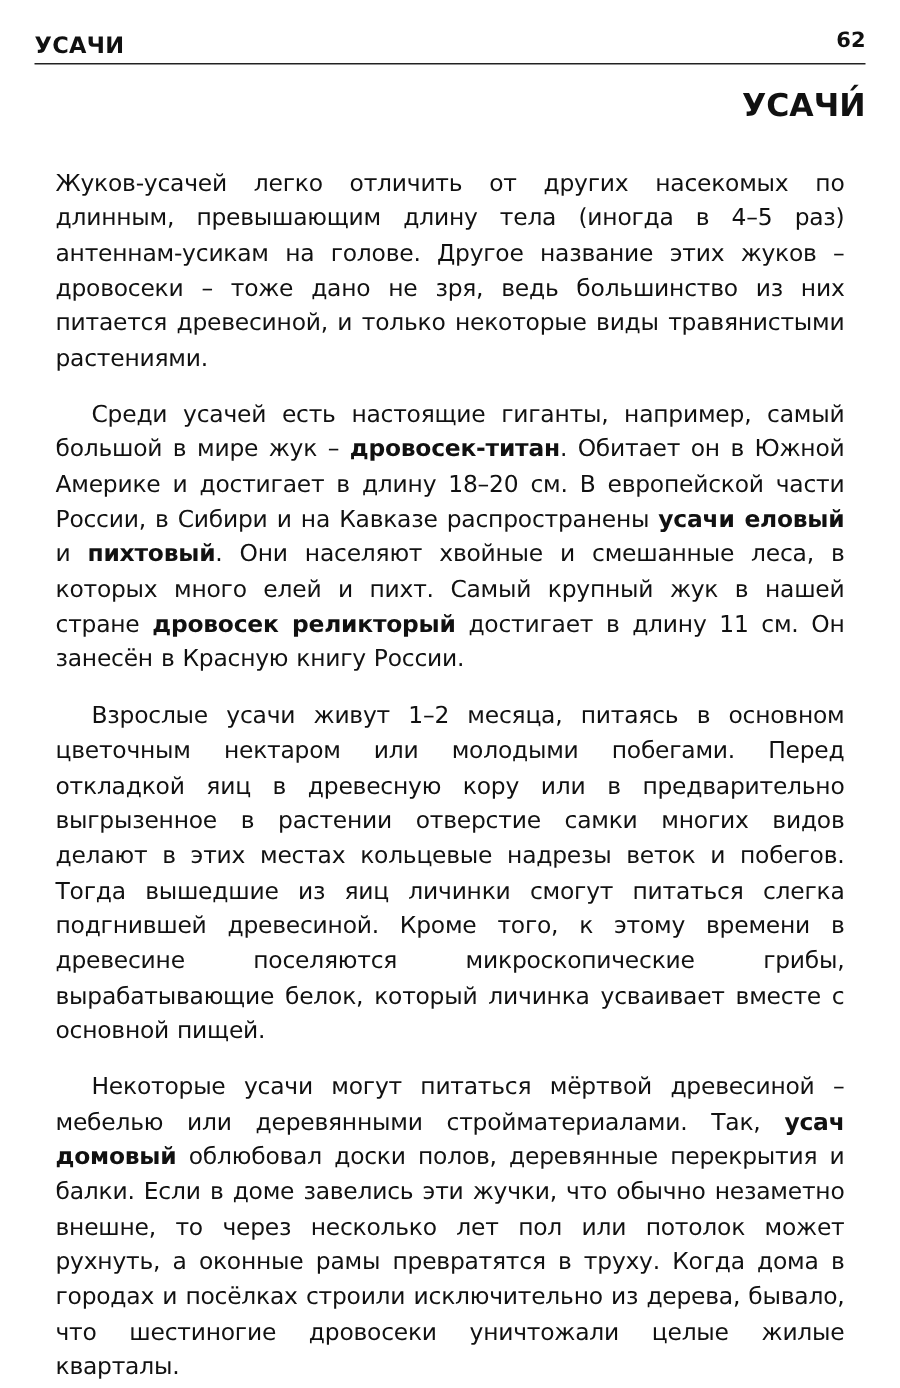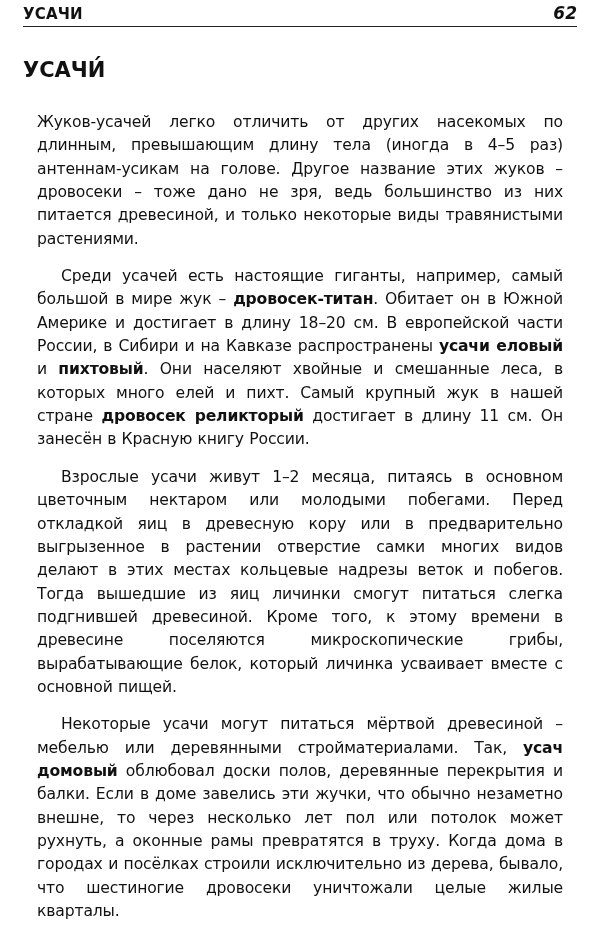--- a/index.html
+++ b/index.html
@@ -1,26 +1,26 @@
 <!DOCTYPE html>
 <html><head>
 <meta charset="utf-8">
 <style>
   html, body { margin: 0; padding: 0; background: #ffffff; }
   body { width: 600px; height: 925px; overflow: hidden; position: relative; color: #111; }
   .page { position: absolute; left: 23px; top: 0; width: 554px; }
   .running-head {
-    position: absolute; left: 0; top: 4px; width: 554px; height: 22px;
+    position: absolute; left: 0; top: 20px; width: 554px; height: 22px;
     border-bottom: 1.5px solid #222;
     font-family: "DejaVu Sans", sans-serif; font-weight: bold;
   }
   .running-head .section { position: absolute; left: 0; top: 1px; font-size: 15px; letter-spacing: 0.2px; }
-  .running-head .pageno { position: absolute; right: 0; top: -1px; font-size: 17px; font-style: italic; }
+  .running-head .pageno { position: absolute; right: 0; top: -1px; font-size: 14px; }
   .title {
-    position: absolute; left: 0; top: 58px; width: 554px; text-align: left;
+    position: absolute; left: 0; top: 58px; width: 554px; text-align: right;
     font-family: "DejaVu Sans", sans-serif; font-weight: bold; font-size: 21px;
   }
   .body {
     position: absolute; left: 0; top: 97px; width: 554px;
     font-family: "DejaVu Sans", sans-serif; font-size: 15.6px; line-height: 23.35px;
     text-align: justify; hyphens: manual; letter-spacing: -0.15px; word-spacing: 0.5px;
   }
   .body p { margin: 14px; text-indent: 0; }
   .body p.indent { text-indent: 24px; }
   .body b { font-weight: bold; }

